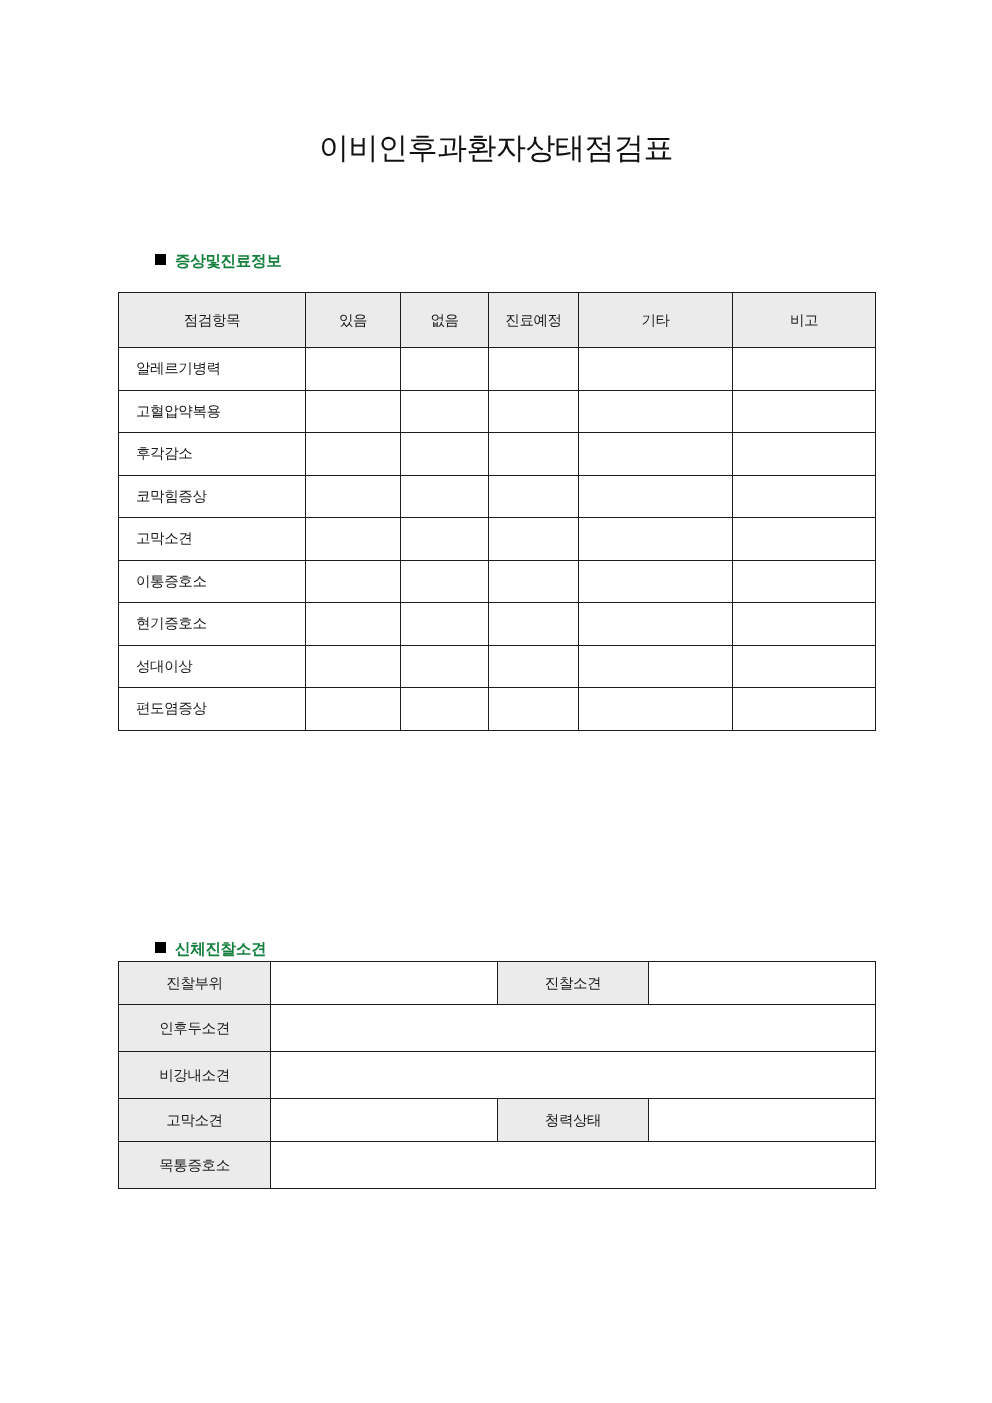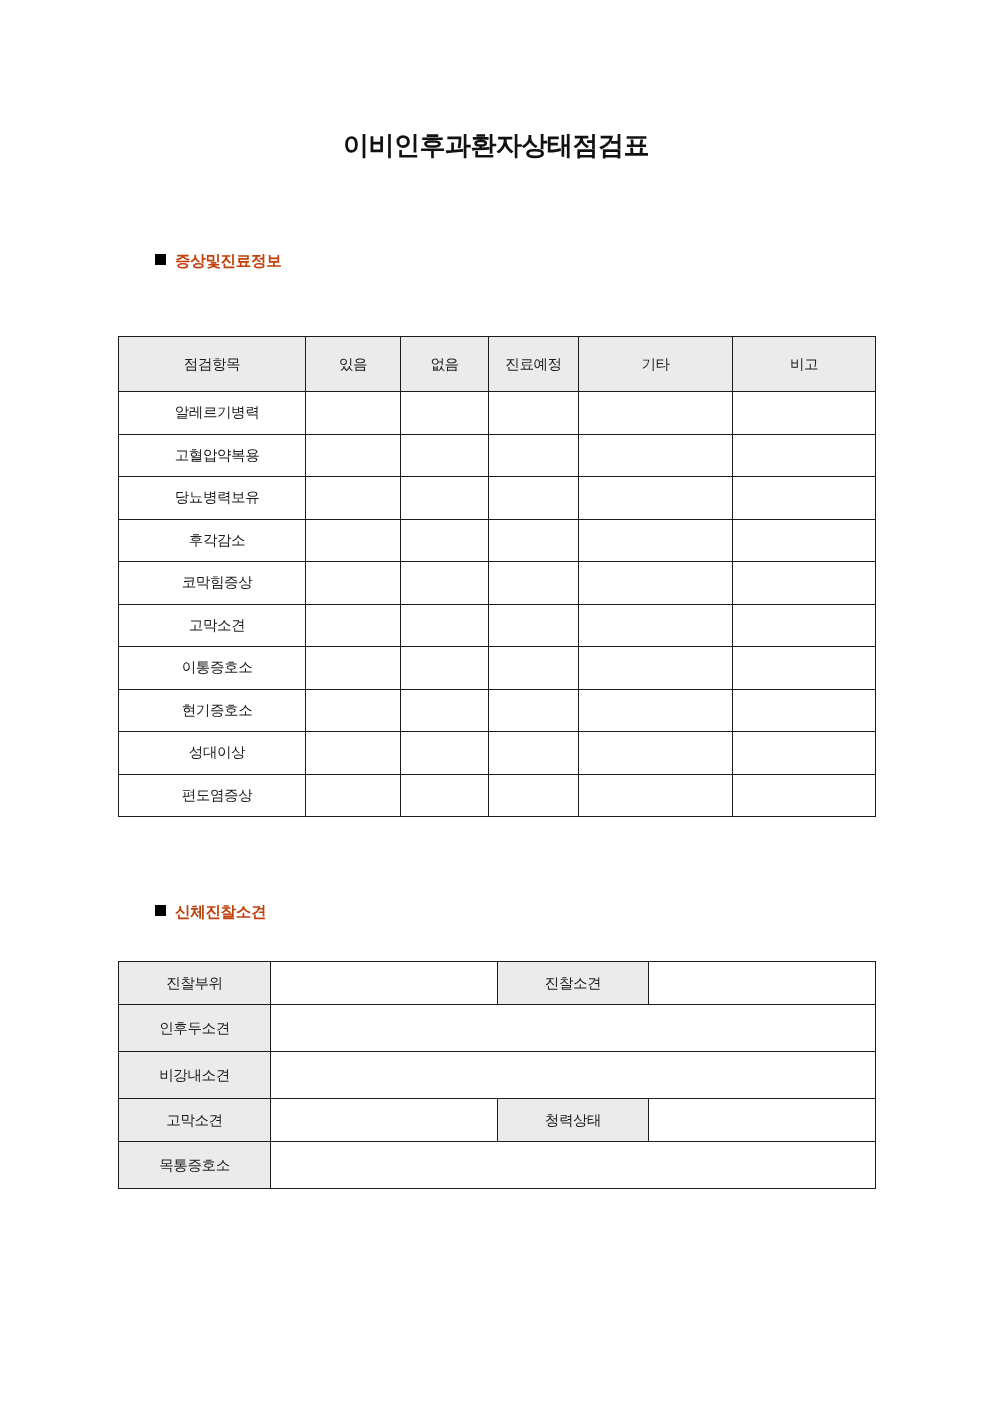--- a/index.html
+++ b/index.html
@@ -20,45 +20,45 @@
     width: 992px;
     height: 1403px;
     background: #ffffff;
   }
   .doc-title {
     position: absolute;
     left: 0;
     top: 128px;
     width: 992px;
     text-align: center;
-    font-size: 26px;
-    font-weight: bold;
+    font-size: 30px;
+    font-weight: normal;
     letter-spacing: -0.5px;
     color: #111111;
   }
   .section-heading {
     position: absolute;
     left: 119px;
     font-size: 15.5px;
     font-weight: bold;
-    color: #c2410c;
+    color: #15803d;
     letter-spacing: -0.3px;
     white-space: nowrap;
     padding-left: 36px;
   }
   .section-heading .bullet {
     display: inline-block;
     width: 11px;
     height: 11px;
     background: #000000;
     margin-right: 9px;
     vertical-align: 1px;
   }
   #section-1-heading { top: 251px; }
-  #section-2-heading { top: 902px; }
+  #section-2-heading { top: 939px; }
 
   table.grid {
     position: absolute;
     border-collapse: collapse;
     table-layout: fixed;
     background: #ffffff;
   }
   table.grid td, table.grid th {
     border: 1px solid #1c1c1c;
     padding: 0;
@@ -66,35 +66,34 @@
     font-size: 14.5px;
     color: #1a1a1a;
     letter-spacing: -0.4px;
   }
 
   
   #symptom-table {
     left: 118px;
     top: 292px;
     width: 757px;
-    margin-top: 44px;
   }
   #symptom-table thead th {
     height: 54px;
     background: #ebebeb;
     text-align: center;
     vertical-align: middle;
   }
   #symptom-table tbody td {
     height: 41.5px;
     vertical-align: middle;
   }
   #symptom-table tbody td.item-label {
-    text-align: center;
-    padding-left: 10px;
+    text-align: left;
+    padding-left: 17px;
   }
   #symptom-table tbody td.check-cell {
     background: #ffffff;
   }
 
   
   #exam-table {
     left: 118px;
     top: 961px;
     width: 757px;
@@ -156,28 +155,20 @@
       </tr>
       <tr>
         <td class="item-label">고혈압약복용</td>
         <td class="check-cell"></td>
         <td class="check-cell"></td>
         <td class="check-cell"></td>
         <td class="check-cell"></td>
         <td class="check-cell"></td>
       </tr>
       <tr>
-        <td class="item-label">당뇨병력보유</td>
-        <td class="check-cell"></td>
-        <td class="check-cell"></td>
-        <td class="check-cell"></td>
-        <td class="check-cell"></td>
-        <td class="check-cell"></td>
-      </tr>
-      <tr>
         <td class="item-label">후각감소</td>
         <td class="check-cell"></td>
         <td class="check-cell"></td>
         <td class="check-cell"></td>
         <td class="check-cell"></td>
         <td class="check-cell"></td>
       </tr>
       <tr>
         <td class="item-label">코막힘증상</td>
         <td class="check-cell"></td>

